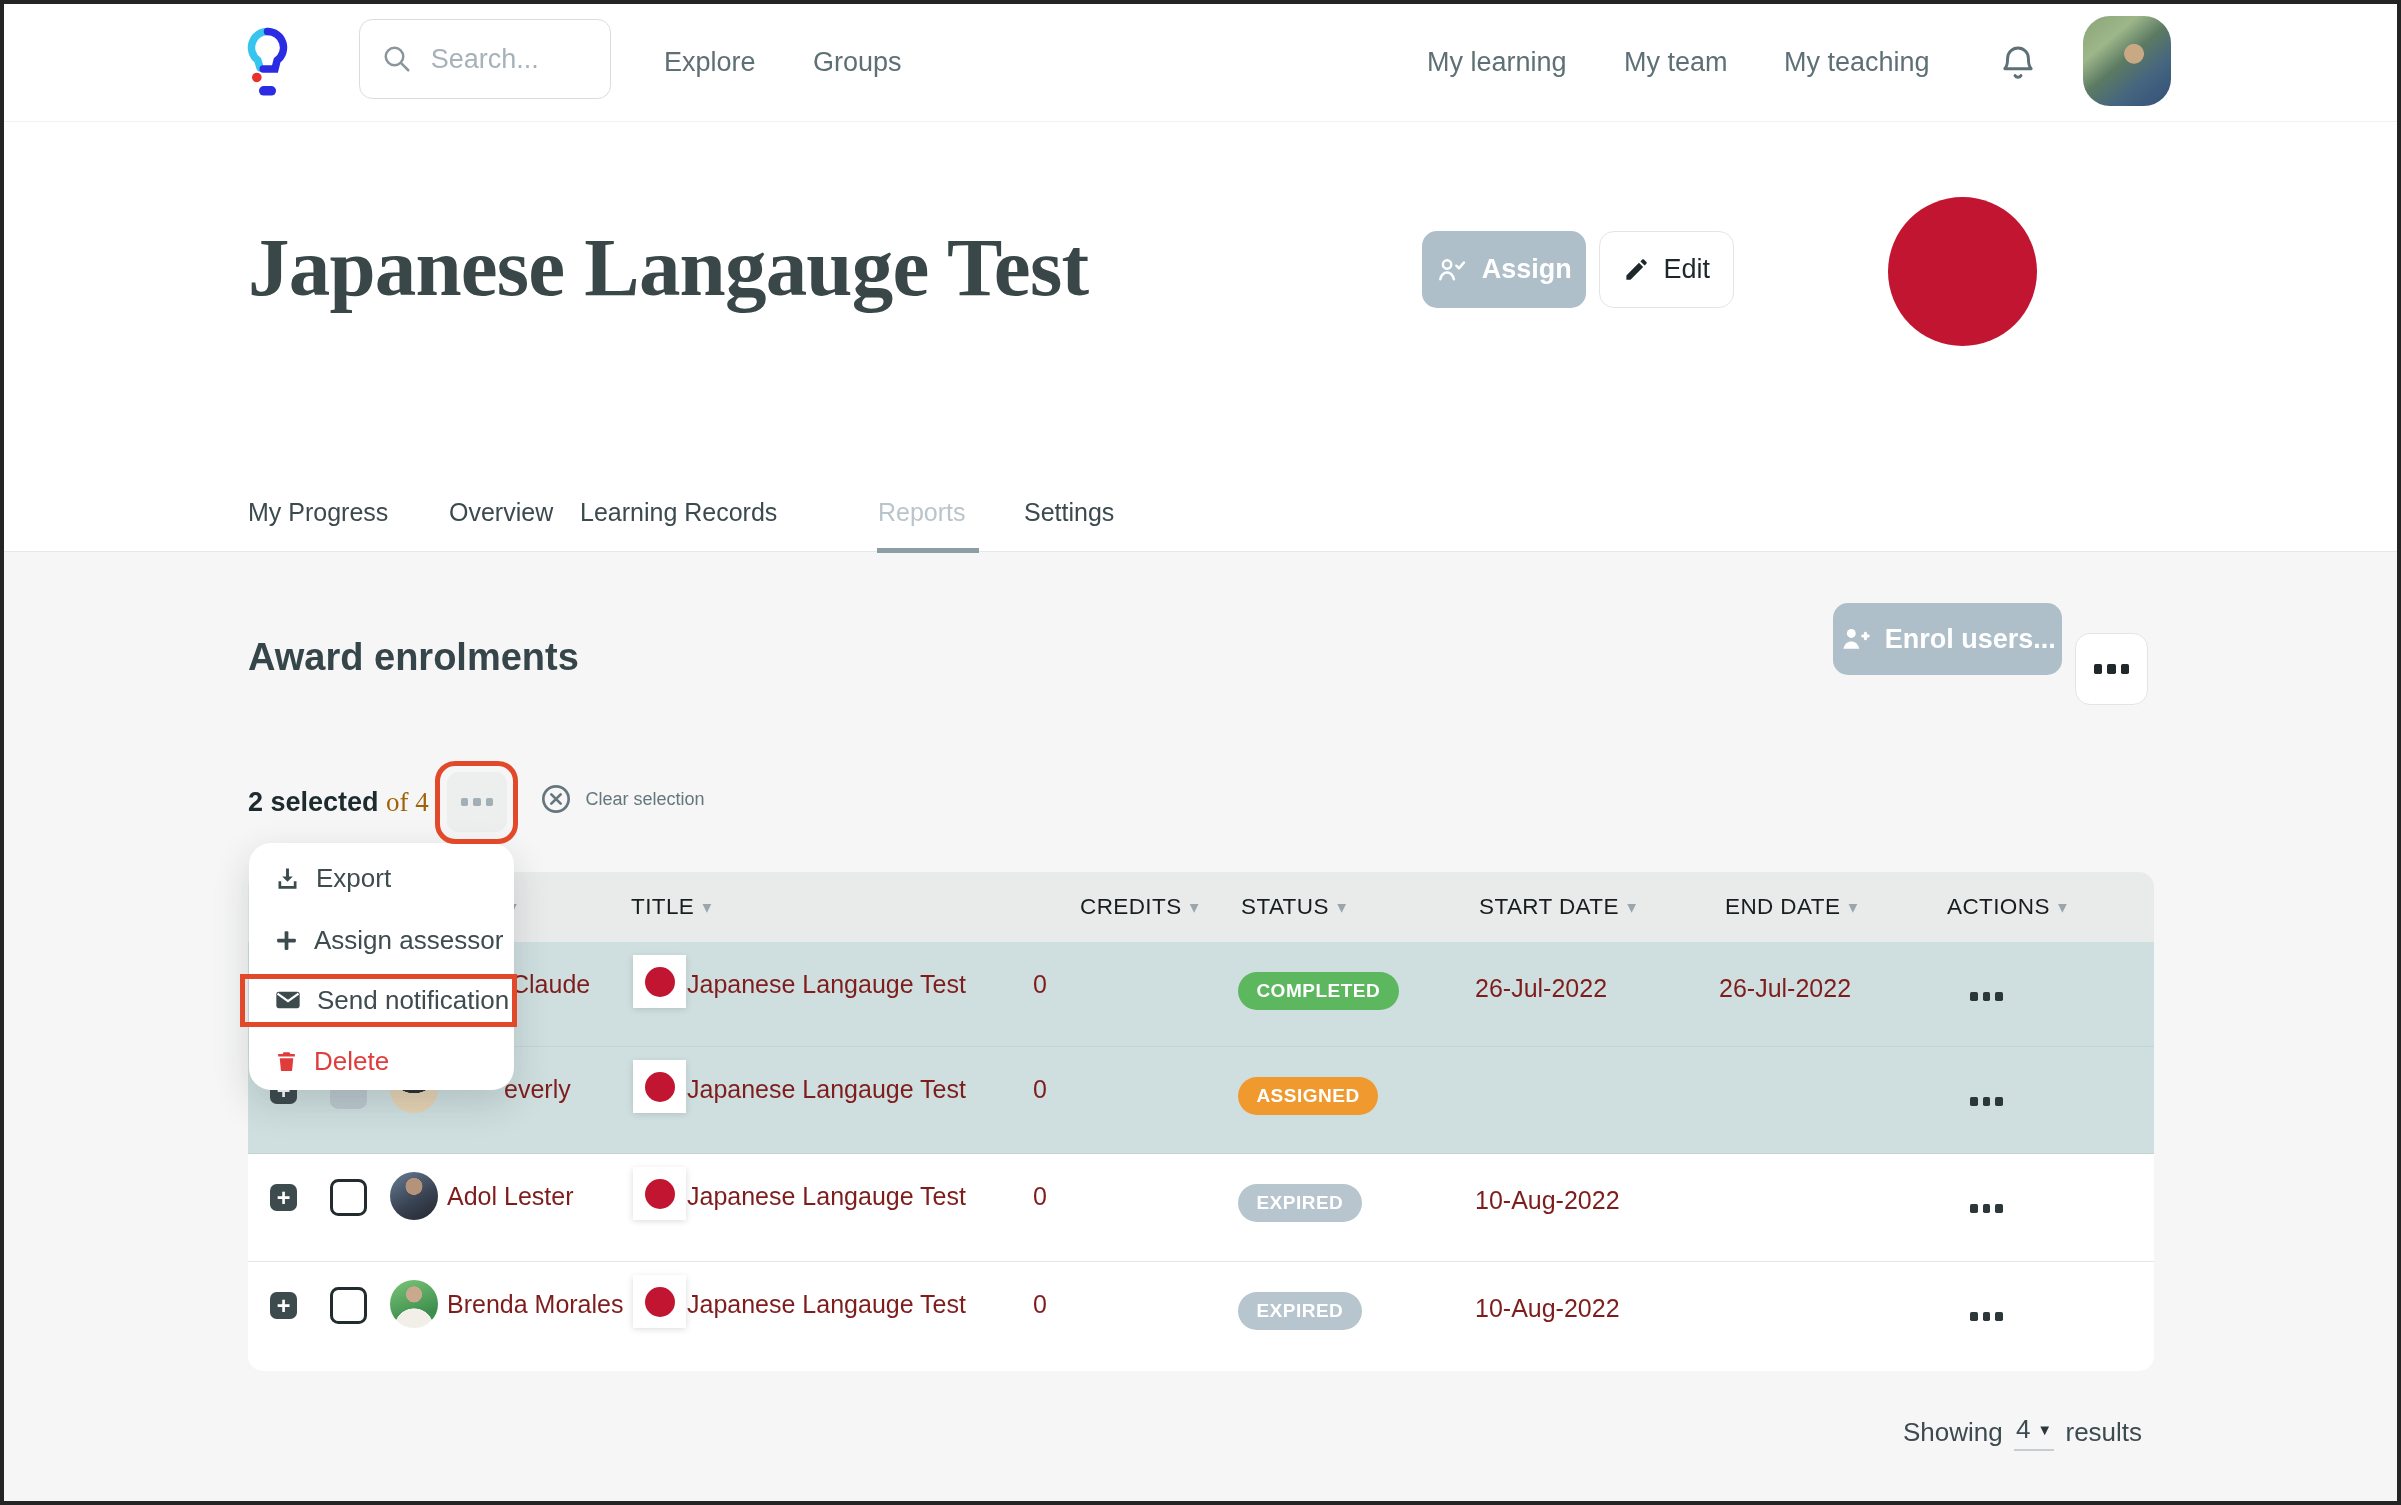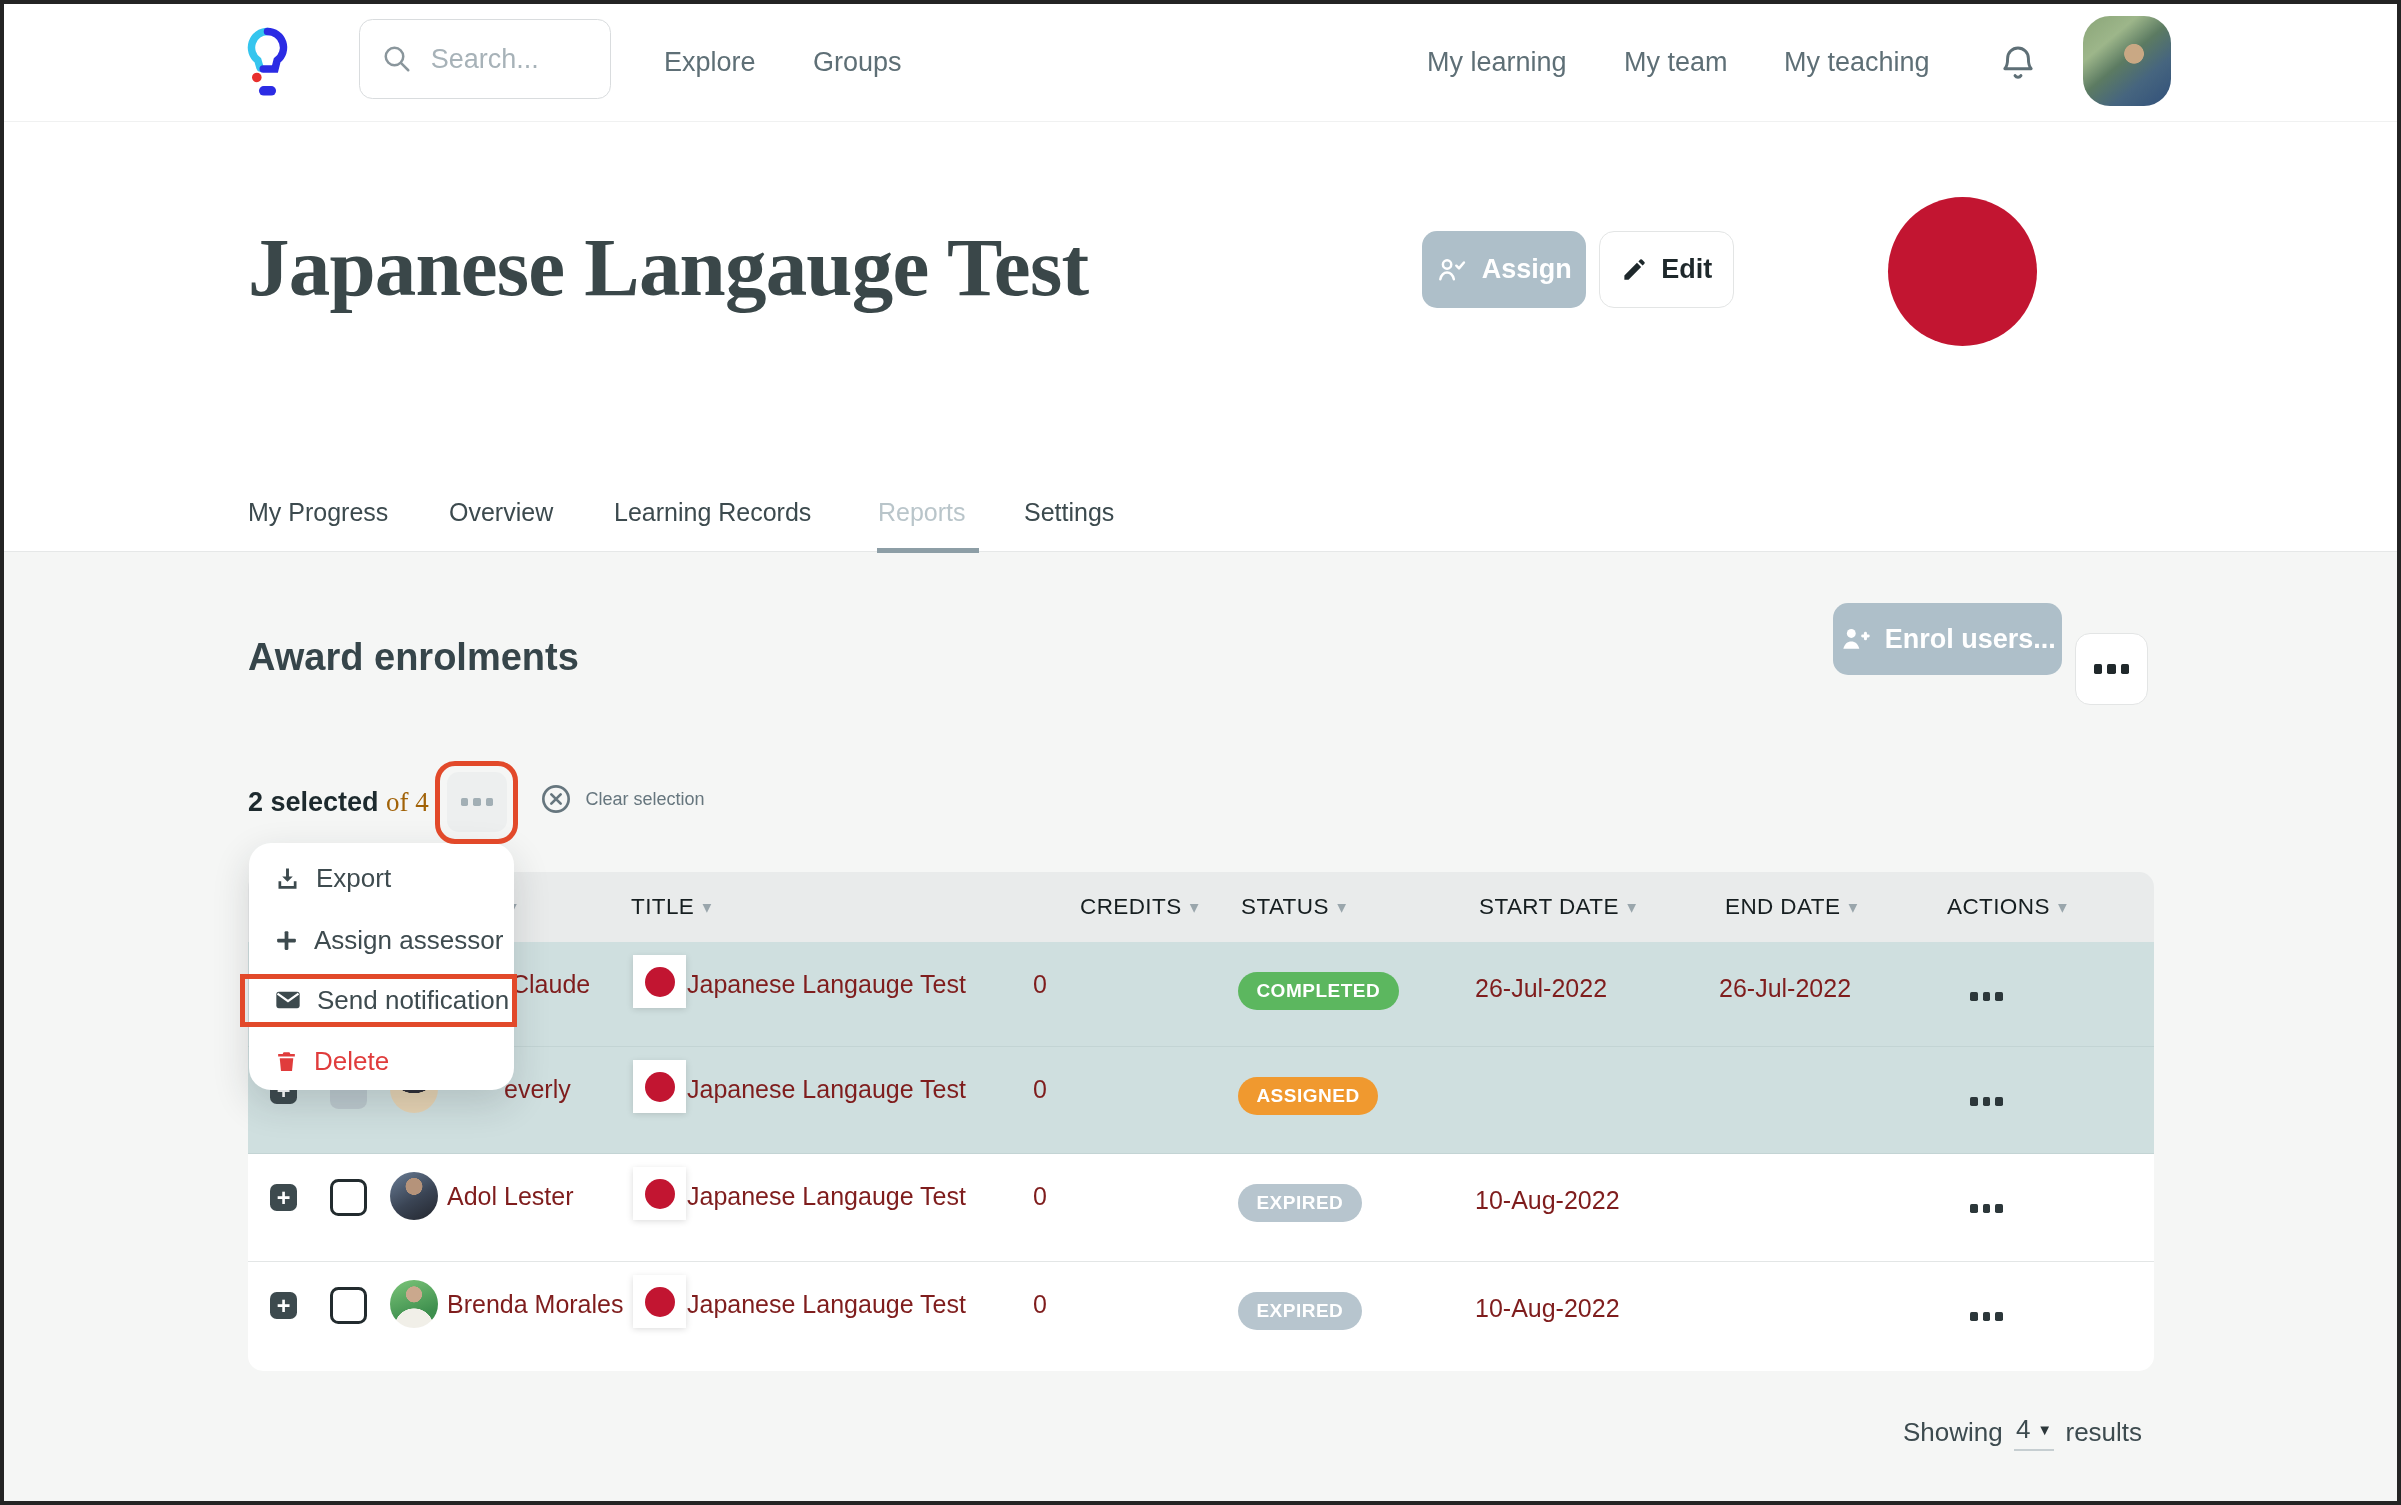--- a/index.html
+++ b/index.html
@@ -19,21 +19,21 @@
   .bell{position:absolute;left:1993px;top:37px;width:42px;height:45px;}
   .nav-avatar{position:absolute;left:2079px;top:11.7px;width:88px;height:90px;border-radius:27px;
     background:
       radial-gradient(circle at 58% 42%, #c9a884 0 13%, rgba(0,0,0,0) 14%),
       linear-gradient(140deg,#8aa578 0%,#9db68a 28%,#5c7b62 48%,#46657f 70%,#31507a 100%);}
   
   .hero-title{position:absolute;left:244px;top:215px;font-family:"Liberation Serif",serif;font-weight:600;
     font-size:83px;letter-spacing:-0.8px;color:#3a4749;z-index:1;}
   .btn{display:flex;align-items:center;justify-content:center;gap:13.4px;border-radius:15px;box-sizing:border-box;cursor:pointer;}
   .btn-assign{position:absolute;left:1418px;top:227px;width:164px;height:77px;background:#aebfc9;color:#fff;font-size:27px;font-weight:bold;}
-  .btn-edit{position:absolute;left:1595px;top:227px;width:135px;height:77px;background:#fff;border:1.7px solid #e3e5e5;color:#1e282b;font-size:27px;font-weight:bold;}
+  .btn-edit{position:absolute;left:1595px;top:227px;width:135px;height:77px;background:#fff;border:1.7px solid #e3e5e5;color:#1e282b;font-size:27px;font-weight:normal;}
   .hero-flag{position:absolute;left:1884px;top:193px;width:149px;height:149px;border-radius:50%;background:#c21531;}
   
   .tabsbar{position:absolute;left:0;top:471px;width:100%;height:77px;background:#fff;border-bottom:1.7px solid #e6e8e8;box-sizing:border-box;z-index:1;}
   .tab{position:absolute;top:0;height:75px;display:flex;align-items:center;font-size:25px;color:#3c4a4e;cursor:pointer;}
   .tab.inactive-look{color:#b9c5ca;}
   .tab-underline{position:absolute;left:873px;top:73px;width:102px;height:5px;background:#8d9ea6;}
   
   .content-bg{position:absolute;left:0;top:548px;width:100%;height:957px;background:#f5f6f5;}
   .page-heading{position:absolute;left:244px;top:632px;font-size:38px;font-weight:bold;color:#36454a;z-index:1;}
   .btn-enrol{position:absolute;left:1829px;top:599px;width:229px;height:72px;background:#aebfc9;color:#fff;font-size:27px;font-weight:bold;z-index:1;text-align:right;}
@@ -153,21 +153,21 @@
           <path d="M3 17.3V21h3.7L17.9 9.8 14.2 6 3 17.3zM20.8 6.9a1.1 1.1 0 0 0 0-1.5l-2.2-2.2a1.1 1.1 0 0 0-1.5 0l-1.6 1.6 3.7 3.7 1.6-1.6z"></path>
         </svg>
     </span>
     <span>Edit</span>
   </div>
   <div class="hero-flag"></div>
 
   <div class="tabsbar">
     <div class="tab" style="left:244px;">My Progress</div>
     <div class="tab" style="left:445px;">Overview</div>
-    <div class="tab" style="left:610px;">Learning Records</div>
+    <div class="tab" style="left:576px;">Learning Records</div>
     <div class="tab inactive-look" style="left:874px;">Reports</div>
     <div class="tab" style="left:1020px;">Settings</div>
     <div class="tab-underline"></div>
   </div>
 
   <div class="content-bg"></div>
 
   <div class="page-heading">Award enrolments</div>
 
   <div class="btn btn-enrol">

